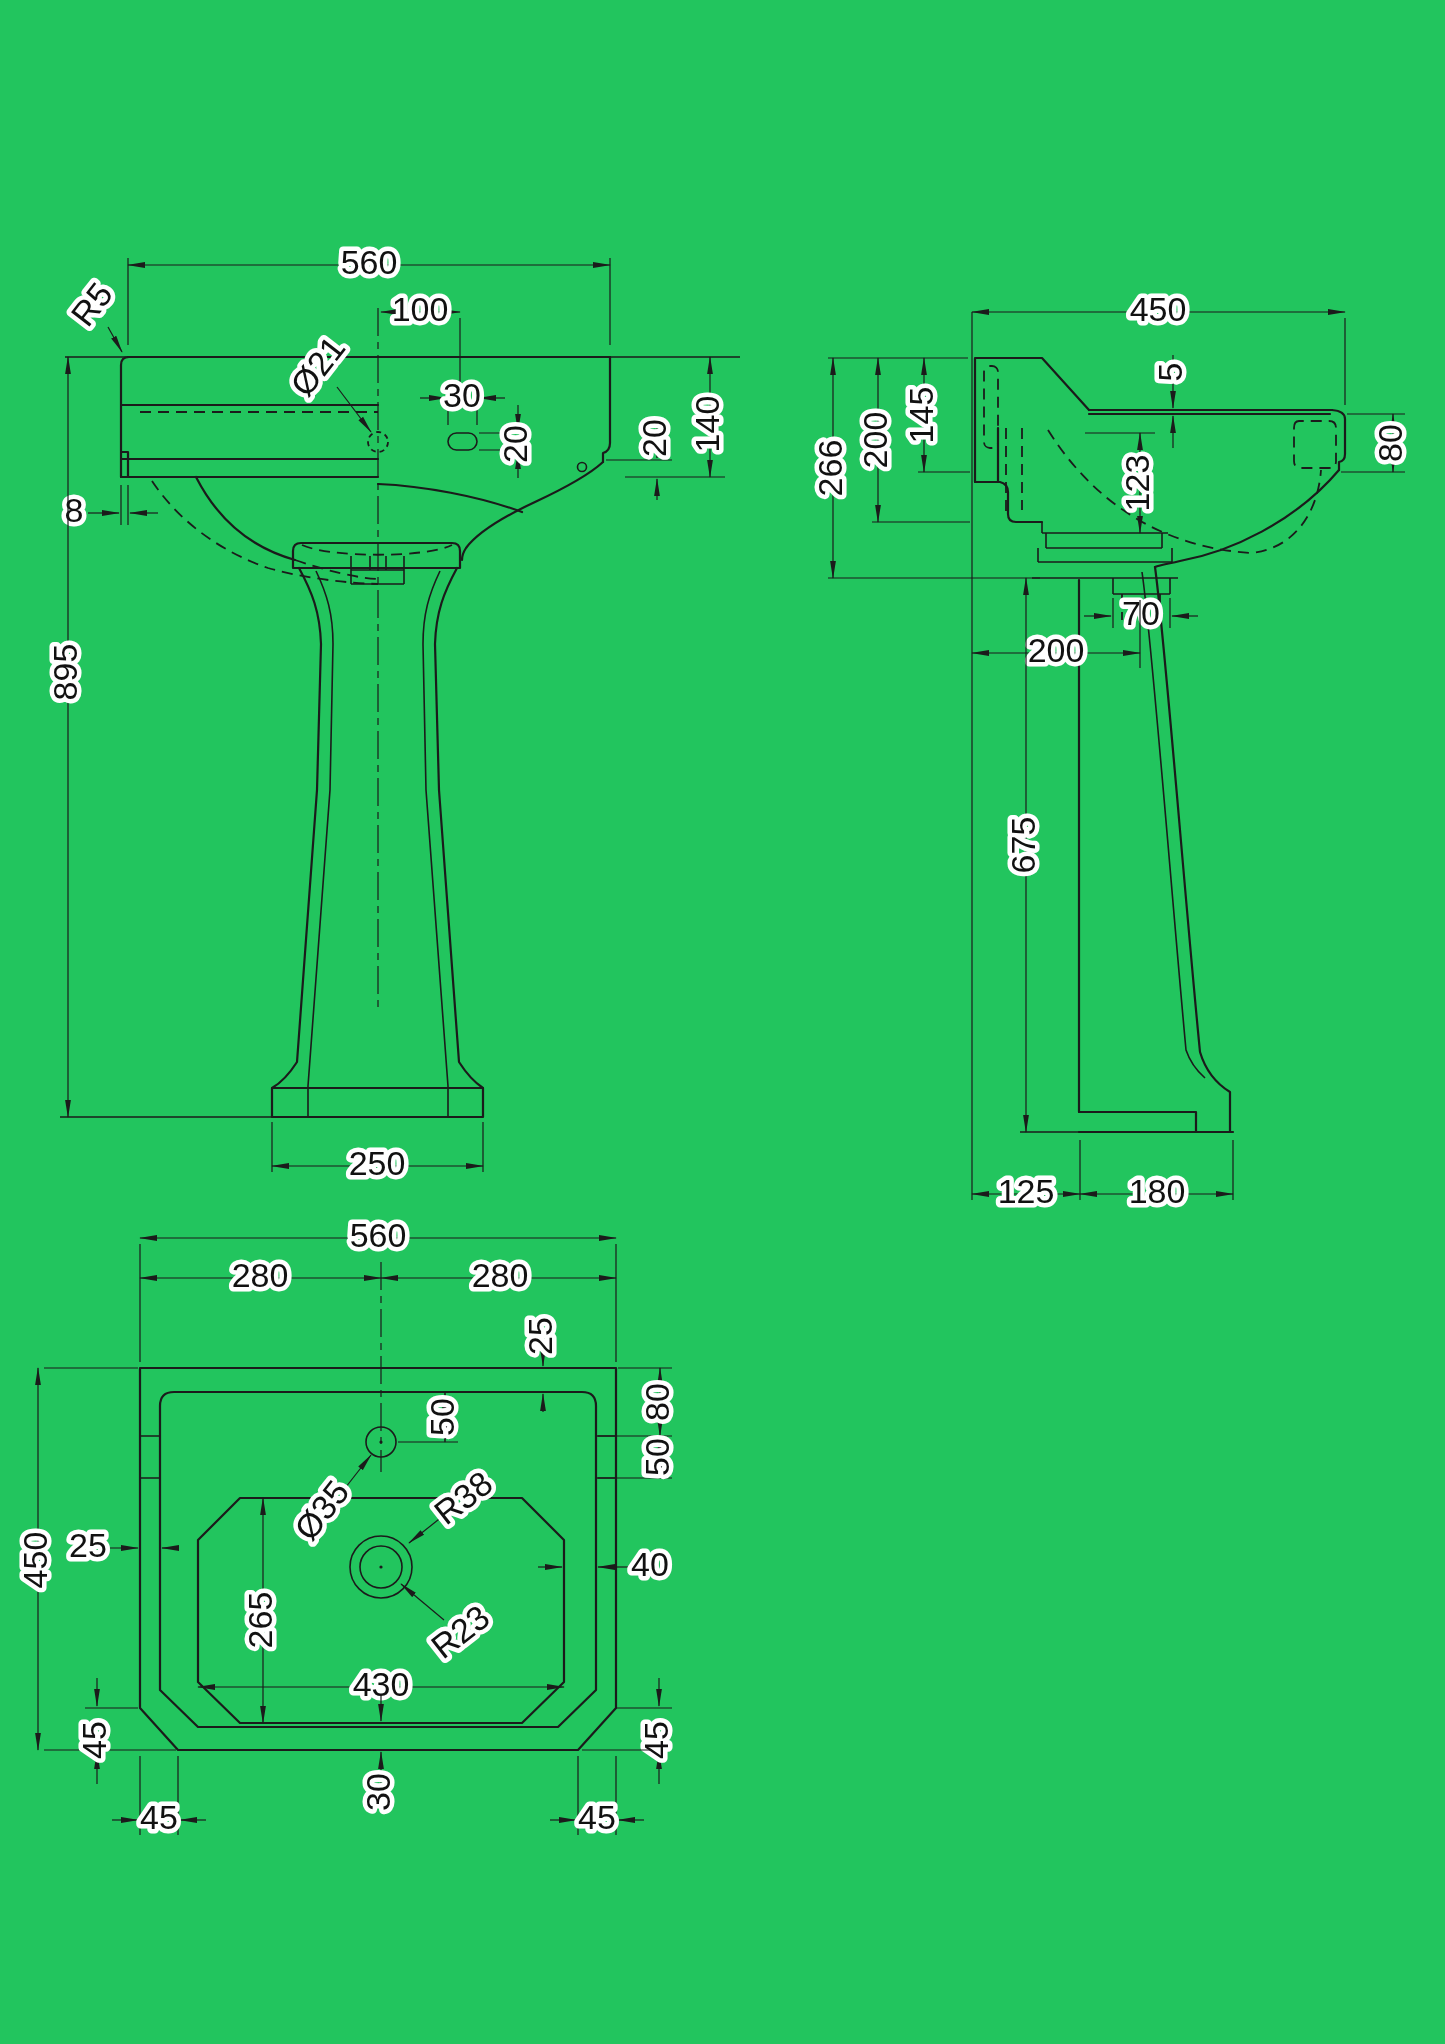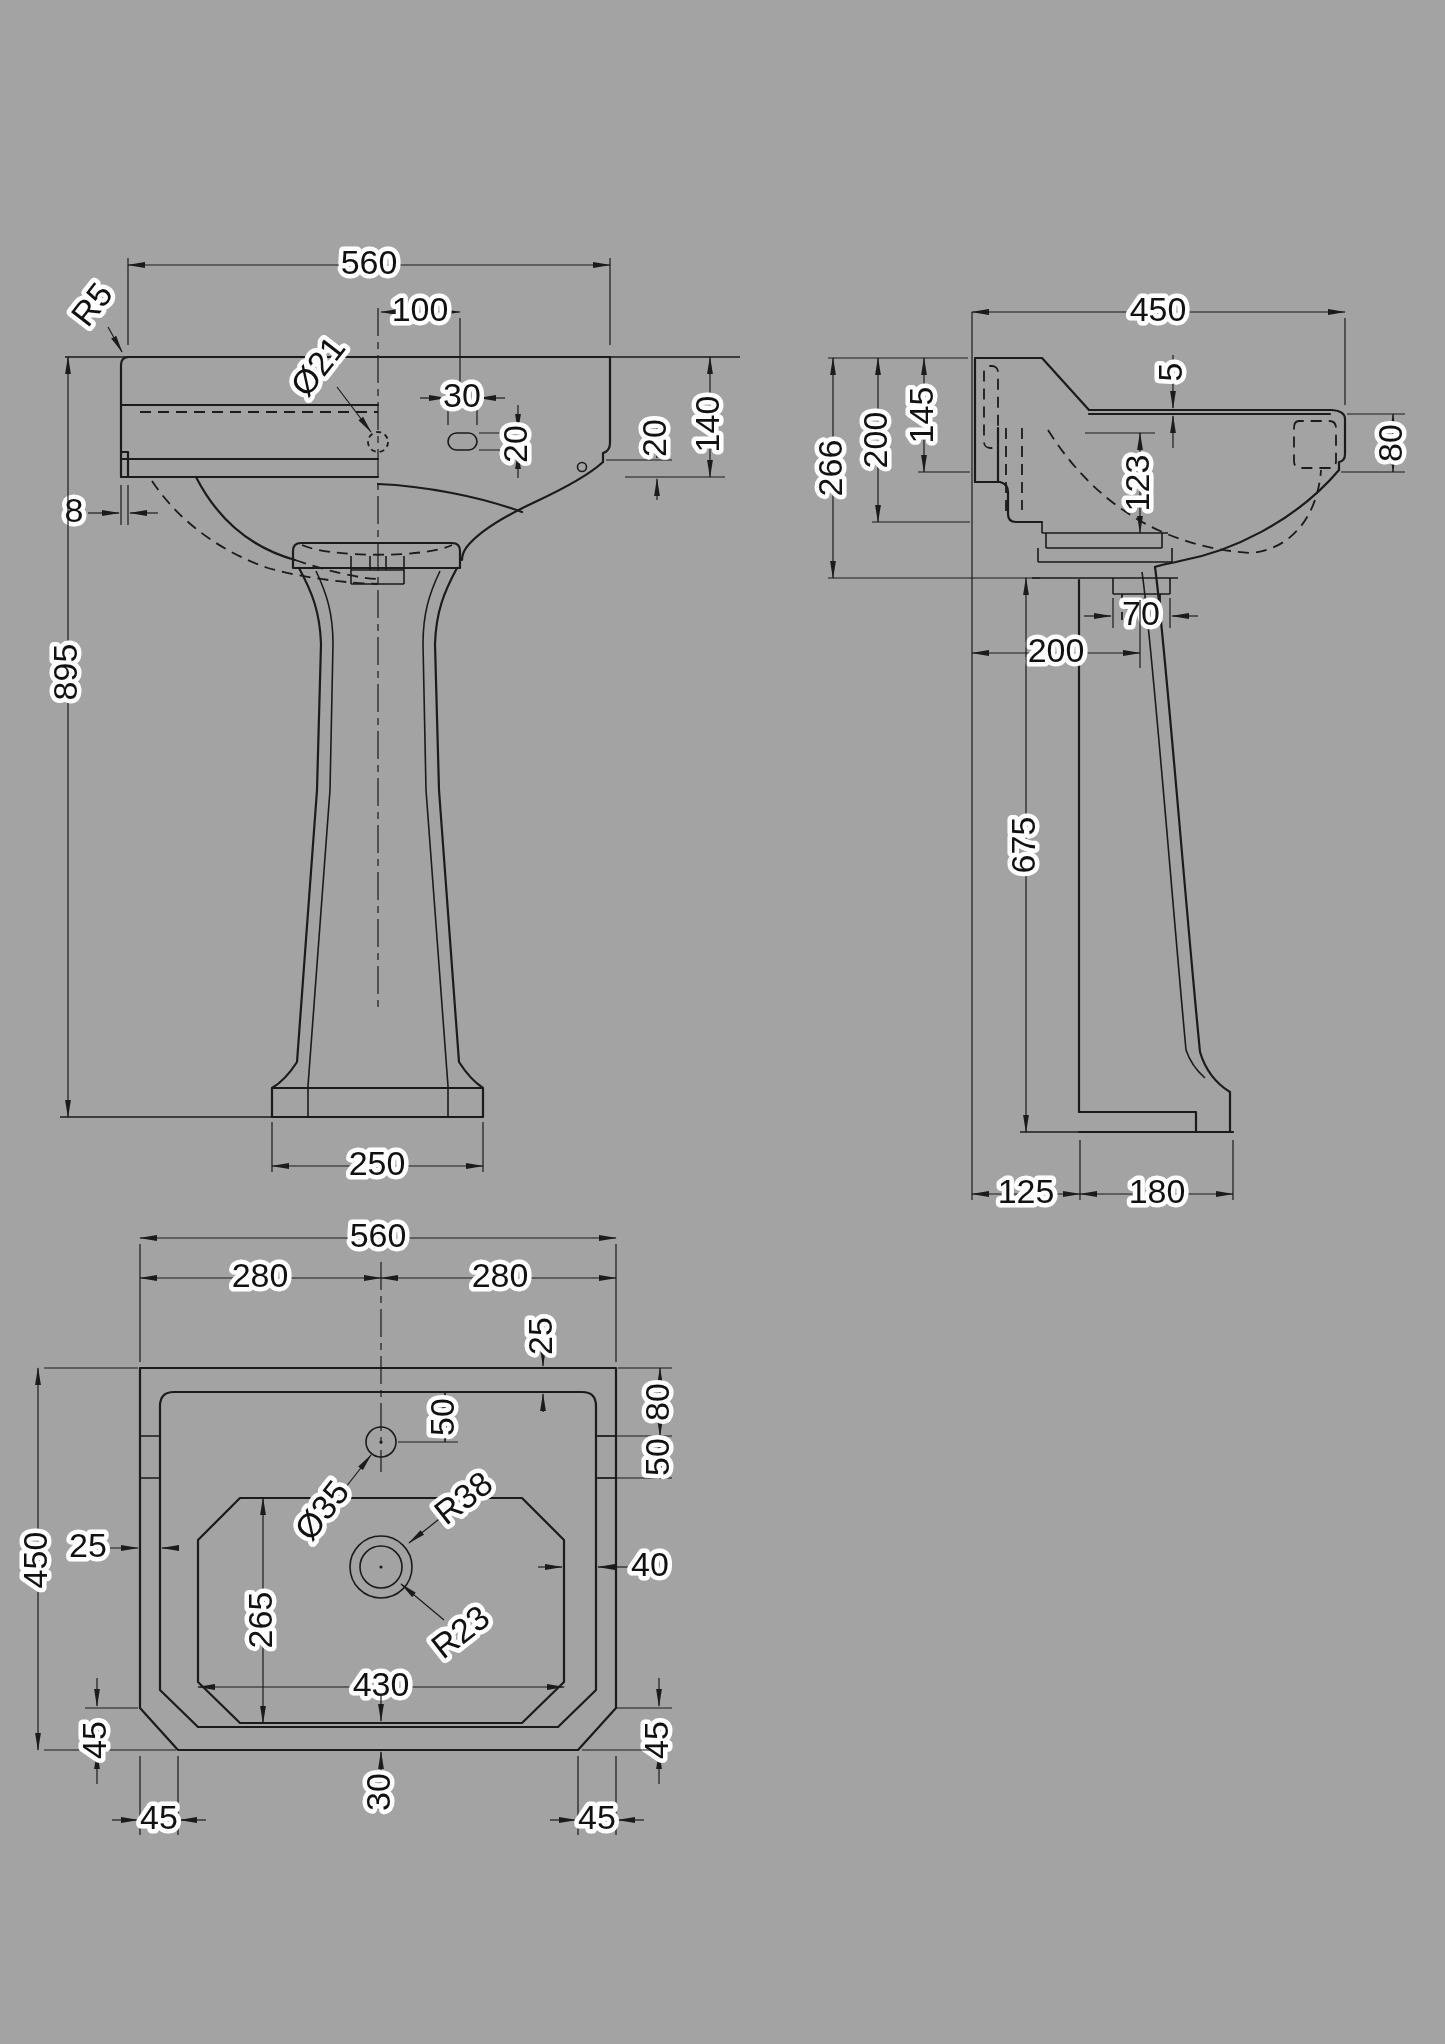--- a/index.html
+++ b/index.html
@@ -1,16 +1,16 @@
 <!DOCTYPE html>
 <html><head>
 <meta charset="utf-8">
 <style>
   html,body{margin:0;padding:0;background:#ffffff;}
-  .canvas{width:1445px;height:2044px;background:#a3a3a3;position:relative;overflow:hidden;text-align:right;}
+  .canvas{width:1445px;height:2044px;background:#22c55e;position:relative;overflow:hidden;text-align:right;}
   svg{display:block;}
   .obj{stroke:#1b1b1b;stroke-width:2.2;fill:none;stroke-linecap:round;stroke-linejoin:round;}
   .obj-thin{stroke:#1b1b1b;stroke-width:1.6;fill:none;}
   .hid{stroke:#1b1b1b;stroke-width:1.8;fill:none;stroke-dasharray:11 7;}
   .cl{stroke:#1b1b1b;stroke-width:1.2;fill:none;stroke-dasharray:28 6 7 6;}
   .dim{stroke:#1b1b1b;stroke-width:1.2;fill:none;}
   .dim-label{font-family:"Liberation Sans","DejaVu Sans",sans-serif;font-size:34px;fill:#111;
              stroke:#ffffff;stroke-width:9px;paint-order:stroke;stroke-linejoin:round;
              text-anchor:middle;dominant-baseline:middle;}
   .dot{fill:#1b1b1b;stroke:none;}

